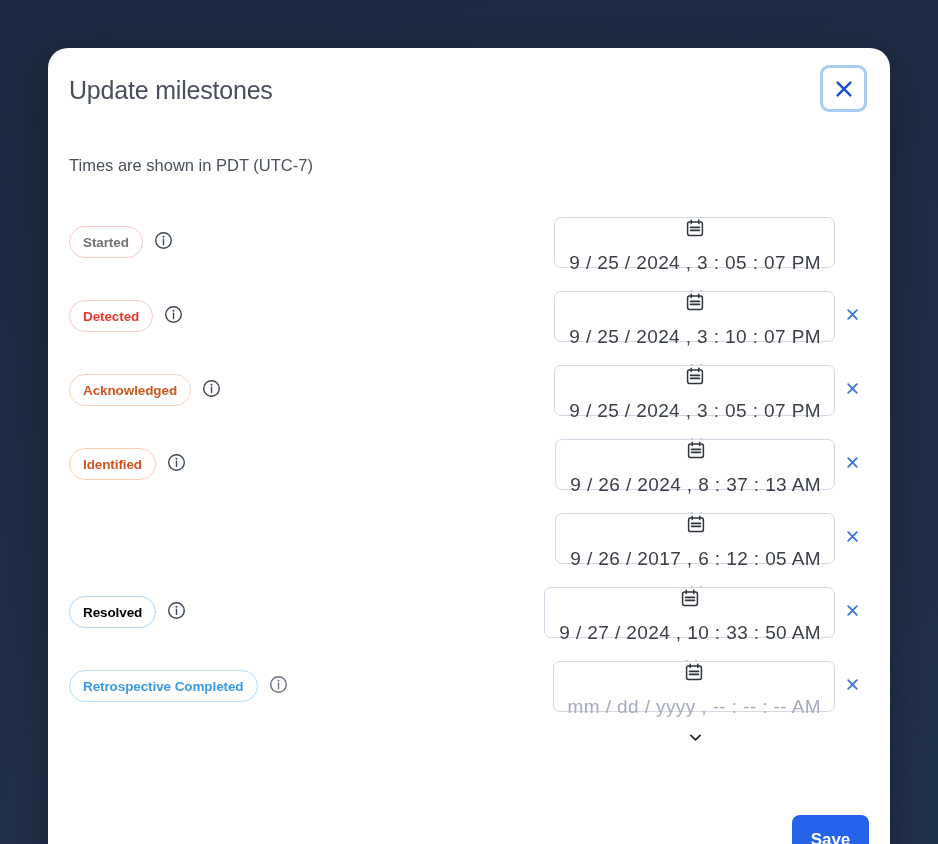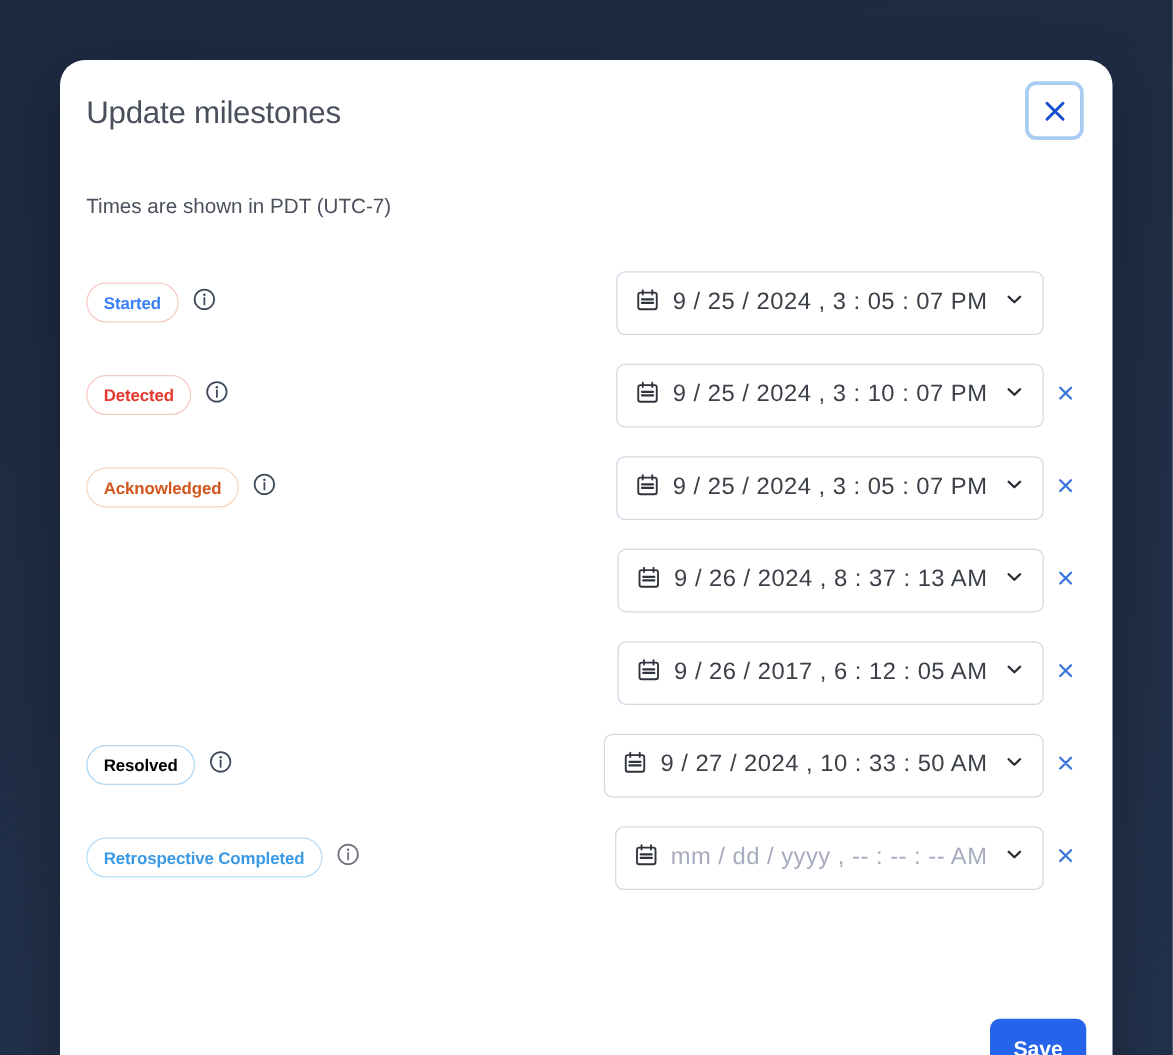--- a/index.html
+++ b/index.html
@@ -129,20 +129,21 @@
     display: inline-flex;
     align-items: center;
     height: 51px;
     padding: 0 13px 0 14px;
     border: 1.5px solid #d5d8e4;
     border-radius: 7px;
     background: #ffffff;
     gap: 10px;
     cursor: text;
     white-space: nowrap;
+    flex-direction: column;
   }
   .cal-ico { display: block; flex: none; }
   .dval {
     font-size: 19px;
     color: #3b4048;
     letter-spacing: 0.4px;
     white-space: nowrap;
   }
   .dval.ph { color: #a6abbd; }
   .chev { display: block; flex: none; margin-left: 2px; }
@@ -178,21 +179,21 @@
         <path d="M4.6 4.6 L17.4 17.4 M17.4 4.6 L4.6 17.4" stroke="#1a4fd0" stroke-width="2.4" stroke-linecap="round"></path>
       </svg>
     </span>
   </button>
 
   <div class="tz-note">Times are shown in PDT (UTC-7)</div>
 
   <div class="rows" id="rows">
       <div class="row">
     <div class="label-cell">
-      <span class="badge" style="color:#3b82f6;border-color:#f7c9c5">Started</span>
+      <span class="badge" style="color:#737373;border-color:#f7c9c5">Started</span>
       <span class="info-ico"><svg width="19" height="19" viewBox="0 0 20 20" fill="none">
   <circle cx="10" cy="10" r="8.2" stroke="#3f4a5a" stroke-width="1.5"></circle>
   <circle cx="10" cy="6.1" r="1.05" fill="#3f4a5a"></circle>
   <path d="M10 8.7 V14.3" stroke="#3f4a5a" stroke-width="1.5" stroke-linecap="round"></path>
 </svg></span>
     </div>
     <div class="field-cell">
       <div class="datefield">
         <span class="cal-ico"><svg width="20" height="20" viewBox="0 0 20 20" fill="none">
   <rect x="2.6" y="4.1" width="14.8" height="13.3" rx="1.8" stroke="#2f343c" stroke-width="1.5"></rect>
@@ -260,20 +261,28 @@
 </svg></span>
       </div>
       <button class="clear-btn">
          <span><svg width="15" height="15" viewBox="0 0 16 16" fill="none">
   <path d="M3.4 3.4 L12.6 12.6 M12.6 3.4 L3.4 12.6" stroke="#3b76dd" stroke-width="2" stroke-linecap="round"></path>
 </svg></span>
        </button>
     </div>
       </div>
       <div class="row">
+    <div class="label-cell">
+      <span class="badge" style="color:#c9571f;border-color:#f6cfb4">Identified</span>
+      <span class="info-ico"><svg width="19" height="19" viewBox="0 0 20 20" fill="none">
+  <circle cx="10" cy="10" r="8.2" stroke="#3f4a5a" stroke-width="1.5"></circle>
+  <circle cx="10" cy="6.1" r="1.05" fill="#3f4a5a"></circle>
+  <path d="M10 8.7 V14.3" stroke="#3f4a5a" stroke-width="1.5" stroke-linecap="round"></path>
+</svg></span>
+    </div>
     <div class="field-cell">
       <div class="datefield">
         <span class="cal-ico"><svg width="20" height="20" viewBox="0 0 20 20" fill="none">
   <rect x="2.6" y="4.1" width="14.8" height="13.3" rx="1.8" stroke="#2f343c" stroke-width="1.5"></rect>
   <path d="M6.2 2.2 V5.6 M13.8 2.2 V5.6" stroke="#2f343c" stroke-width="1.5" stroke-linecap="round"></path>
   <path d="M5.6 9.4 H14.4" stroke="#2f343c" stroke-width="1.8" stroke-linecap="round"></path>
   <path d="M5.6 12.3 H14.4" stroke="#2f343c" stroke-width="1.8" stroke-linecap="round"></path>
 </svg></span>
         <span class="dval">9 / 26 / 2024 ,  8 : 37 : 13  AM</span>
         <span class="chev"><svg width="19" height="19" viewBox="0 0 20 20" fill="none">

